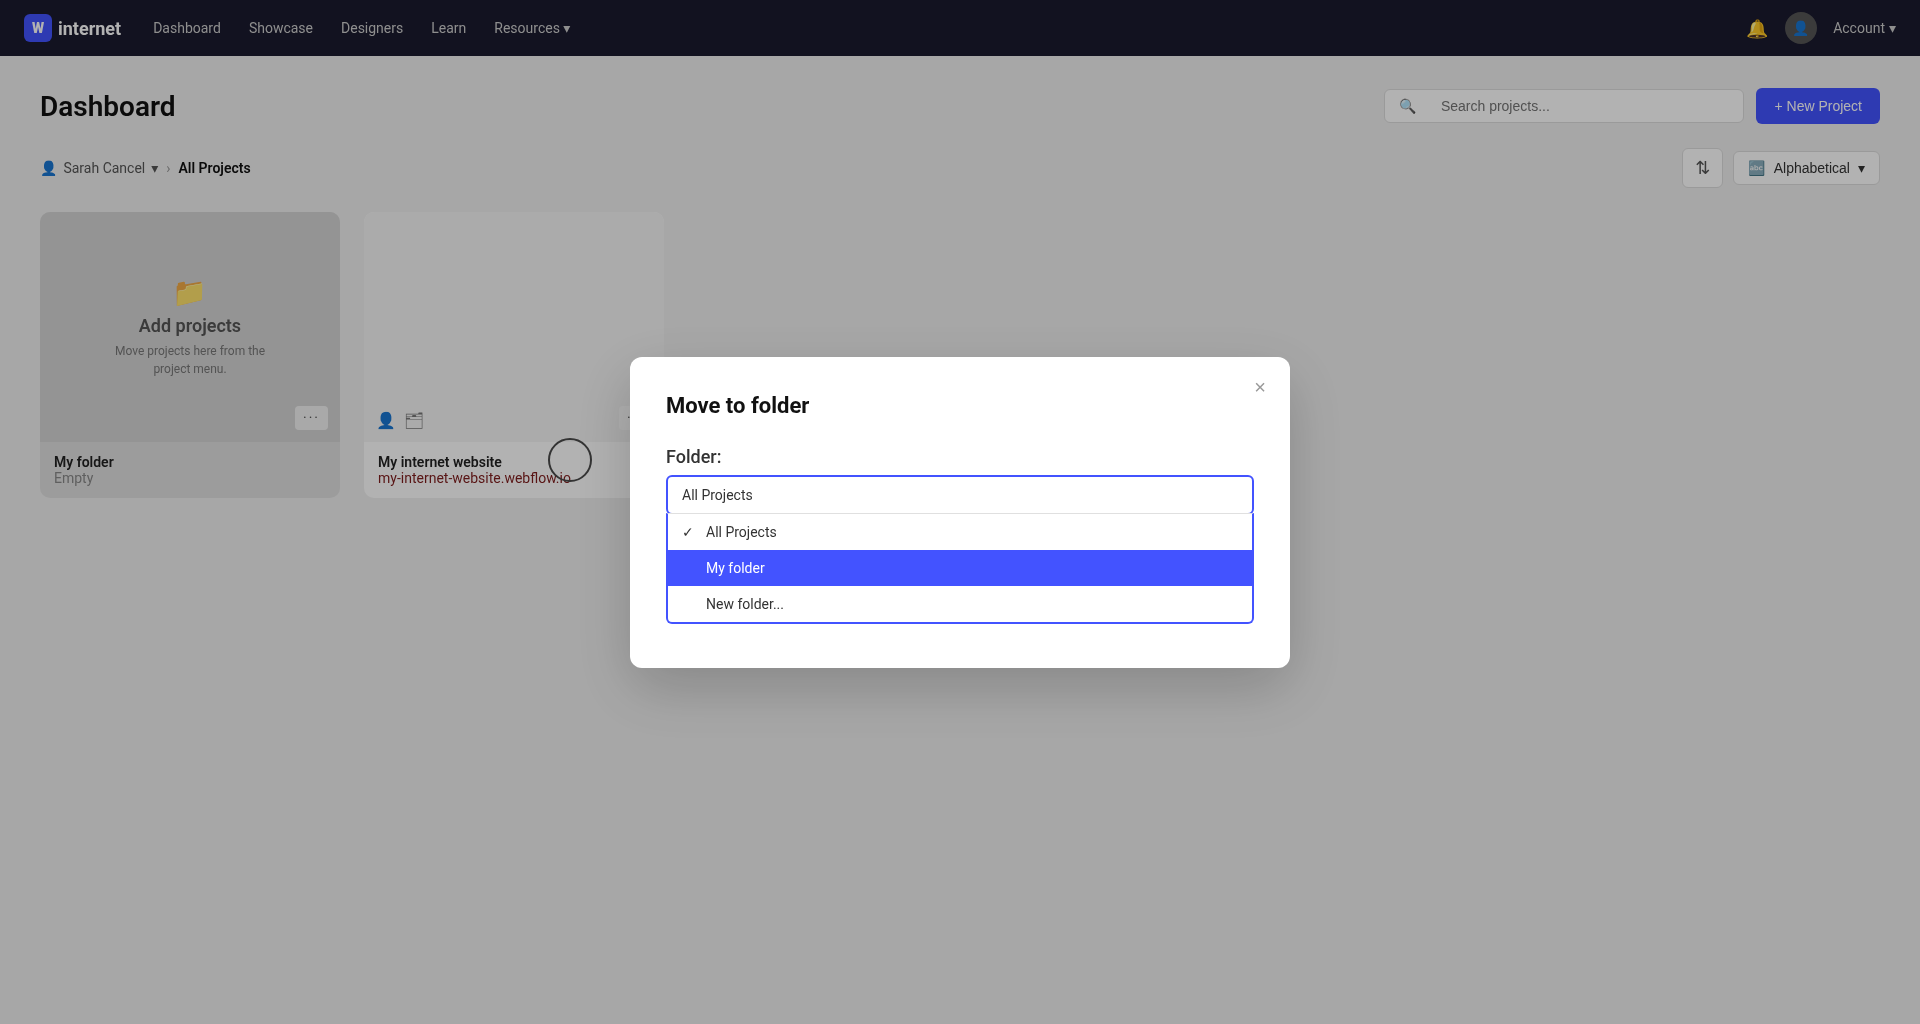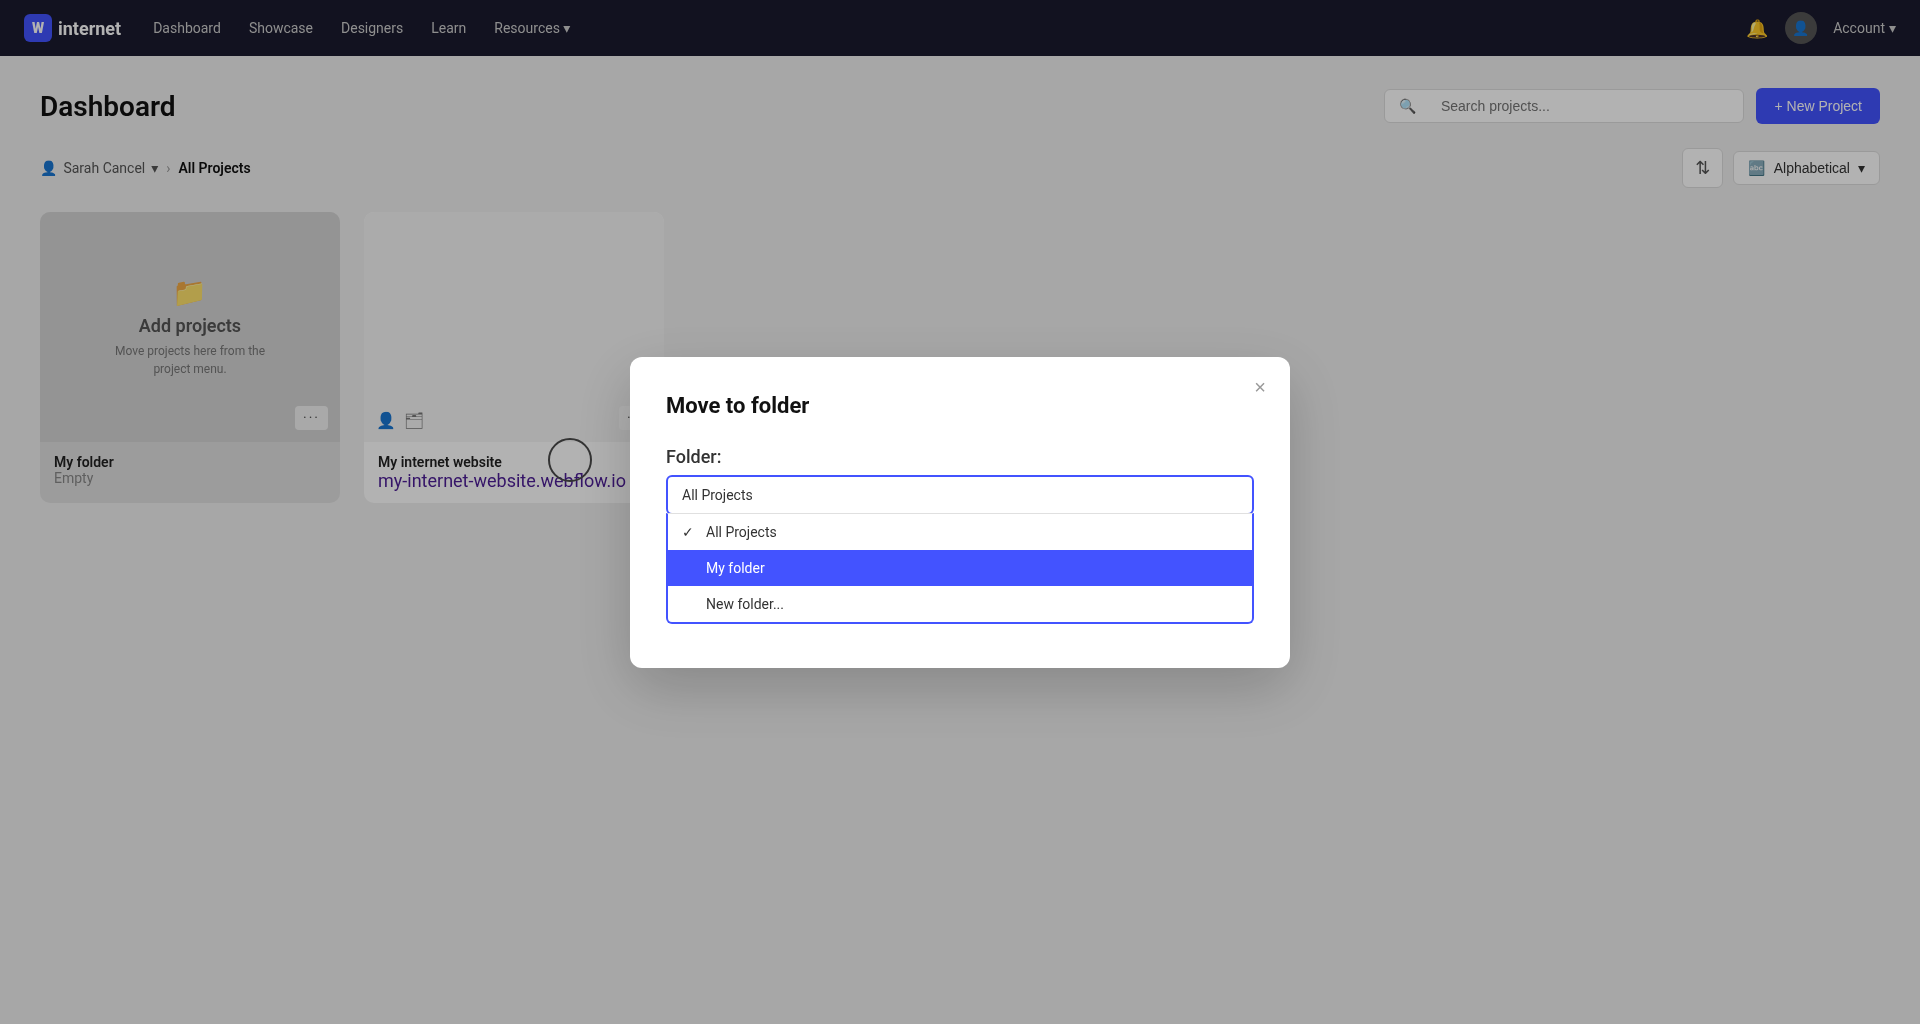--- a/index.html
+++ b/index.html
@@ -303,22 +303,22 @@
     }
     .project-card-footer {
       padding: 12px 14px;
     }
     .project-name {
       font-size: 14px;
       font-weight: 600;
       color: #222;
     }
     .project-url {
-      font-size: 18px;
-      color: #4c1d95;
+      font-size: 14px;
+      color: #7f1d1d;
     }
 
     
     .modal-overlay {
       position: fixed;
       top: 0; left: 0; right: 0; bottom: 0;
       background: rgba(0,0,0,0.3);
       display: flex;
       align-items: center;
       justify-content: center;

